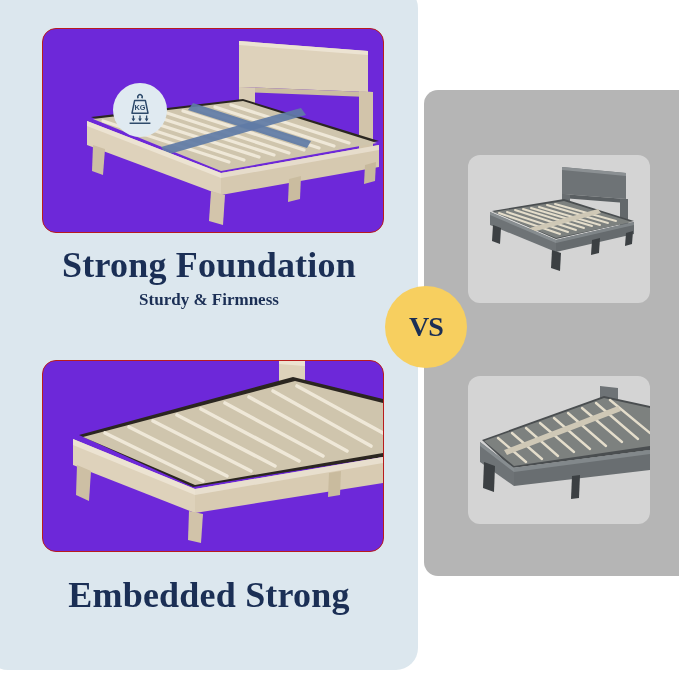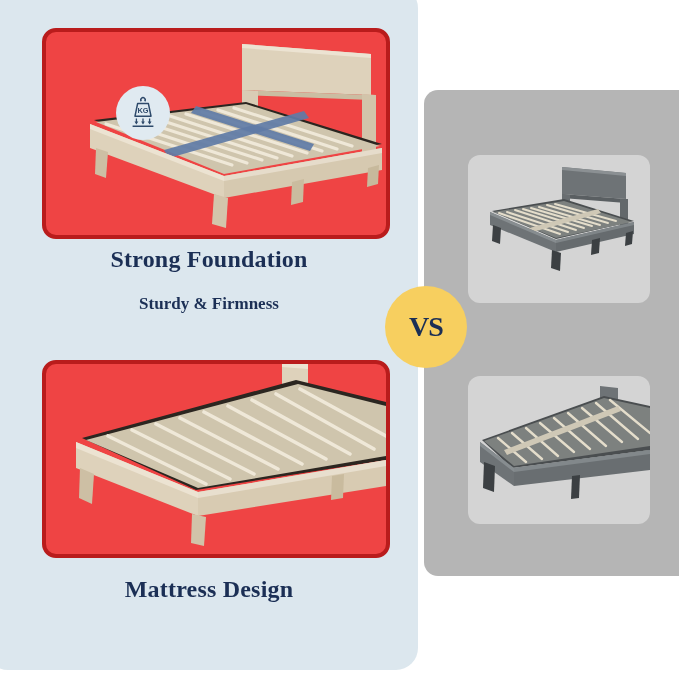--- a/index.html
+++ b/index.html
@@ -13,40 +13,40 @@
     position:absolute;left:-14px;top:-14px;width:432px;height:684px;
     background:#dce7ee;border-radius:22px;
   }
   .panel-right{
     position:absolute;left:424px;top:90px;width:269px;height:486px;
     background:#b5b5b5;border-radius:14px;
   }
 
   
   .card{
-    position:absolute;background:#ef4444;border:4px solid #b91c1c;
+    position:absolute;background:#6d28d9;border:1px solid #b91c1c;
     border-radius:14px;overflow:hidden;
   }
   #card-top{left:42px;top:28px;width:340px;height:203px;}
   #card-bottom{left:42px;top:360px;width:340px;height:190px;}
 
   
   .card-gray{
     position:absolute;background:#d4d4d4;border-radius:12px;overflow:hidden;
   }
   #card-r-top{left:468px;top:155px;width:182px;height:148px;}
   #card-r-bottom{left:468px;top:376px;width:182px;height:148px;}
 
   
   .caption{position:absolute;width:382px;left:18px;text-align:center;color:#1b2f55;}
   .caption .title{
-    font-size:24px;font-weight:bold;letter-spacing:.2px;line-height:1.1;
+    font-size:36px;font-weight:bold;letter-spacing:.2px;line-height:1.1;
   }
   .caption .sub{
-    font-size:17px;font-weight:bold;margin-top:23px;line-height:1.1;
+    font-size:17px;font-weight:bold;margin-top:5px;line-height:1.1;
   }
   #caption-top{top:246px;}
   #caption-bottom{top:576px;}
 
   
   #vs-badge{
     position:absolute;left:385px;top:286px;width:82px;height:82px;
     border-radius:50%;background:#f7cf5f;
     display:flex;align-items:center;justify-content:center;
     color:#1b2f55;font-size:28px;font-weight:bold;letter-spacing:-1px;
@@ -164,21 +164,21 @@
       <path d="M152 128 L340 96 L340 102 L152 134 Z" fill="#e8dfce"></path>
 
       <path d="M34 104 L48 110 L46 140 L33 134 Z" fill="#cdbfa4"></path>
       <path d="M146 150 L160 153 L158 182 L145 179 Z" fill="#d1c3a9"></path>
       <path d="M286 112 L298 110 L297 134 L285 136 Z" fill="#c9bb9e"></path>
     </svg>
 
   </div>
 
   <div class="caption" id="caption-bottom">
-    <div class="title">Mattress Design</div>
+    <div class="title">Embedded Strong</div>
   </div>
 
   <div id="vs-badge">
     <span>VS</span>
   </div>
 
   <div class="card-gray" id="card-r-top">
     <svg class="bed" viewBox="0 0 182 148" preserveAspectRatio="none">
 
       <path d="M94 12 L158 18 L158 44 L94 39 Z" fill="#6e7376"></path>

